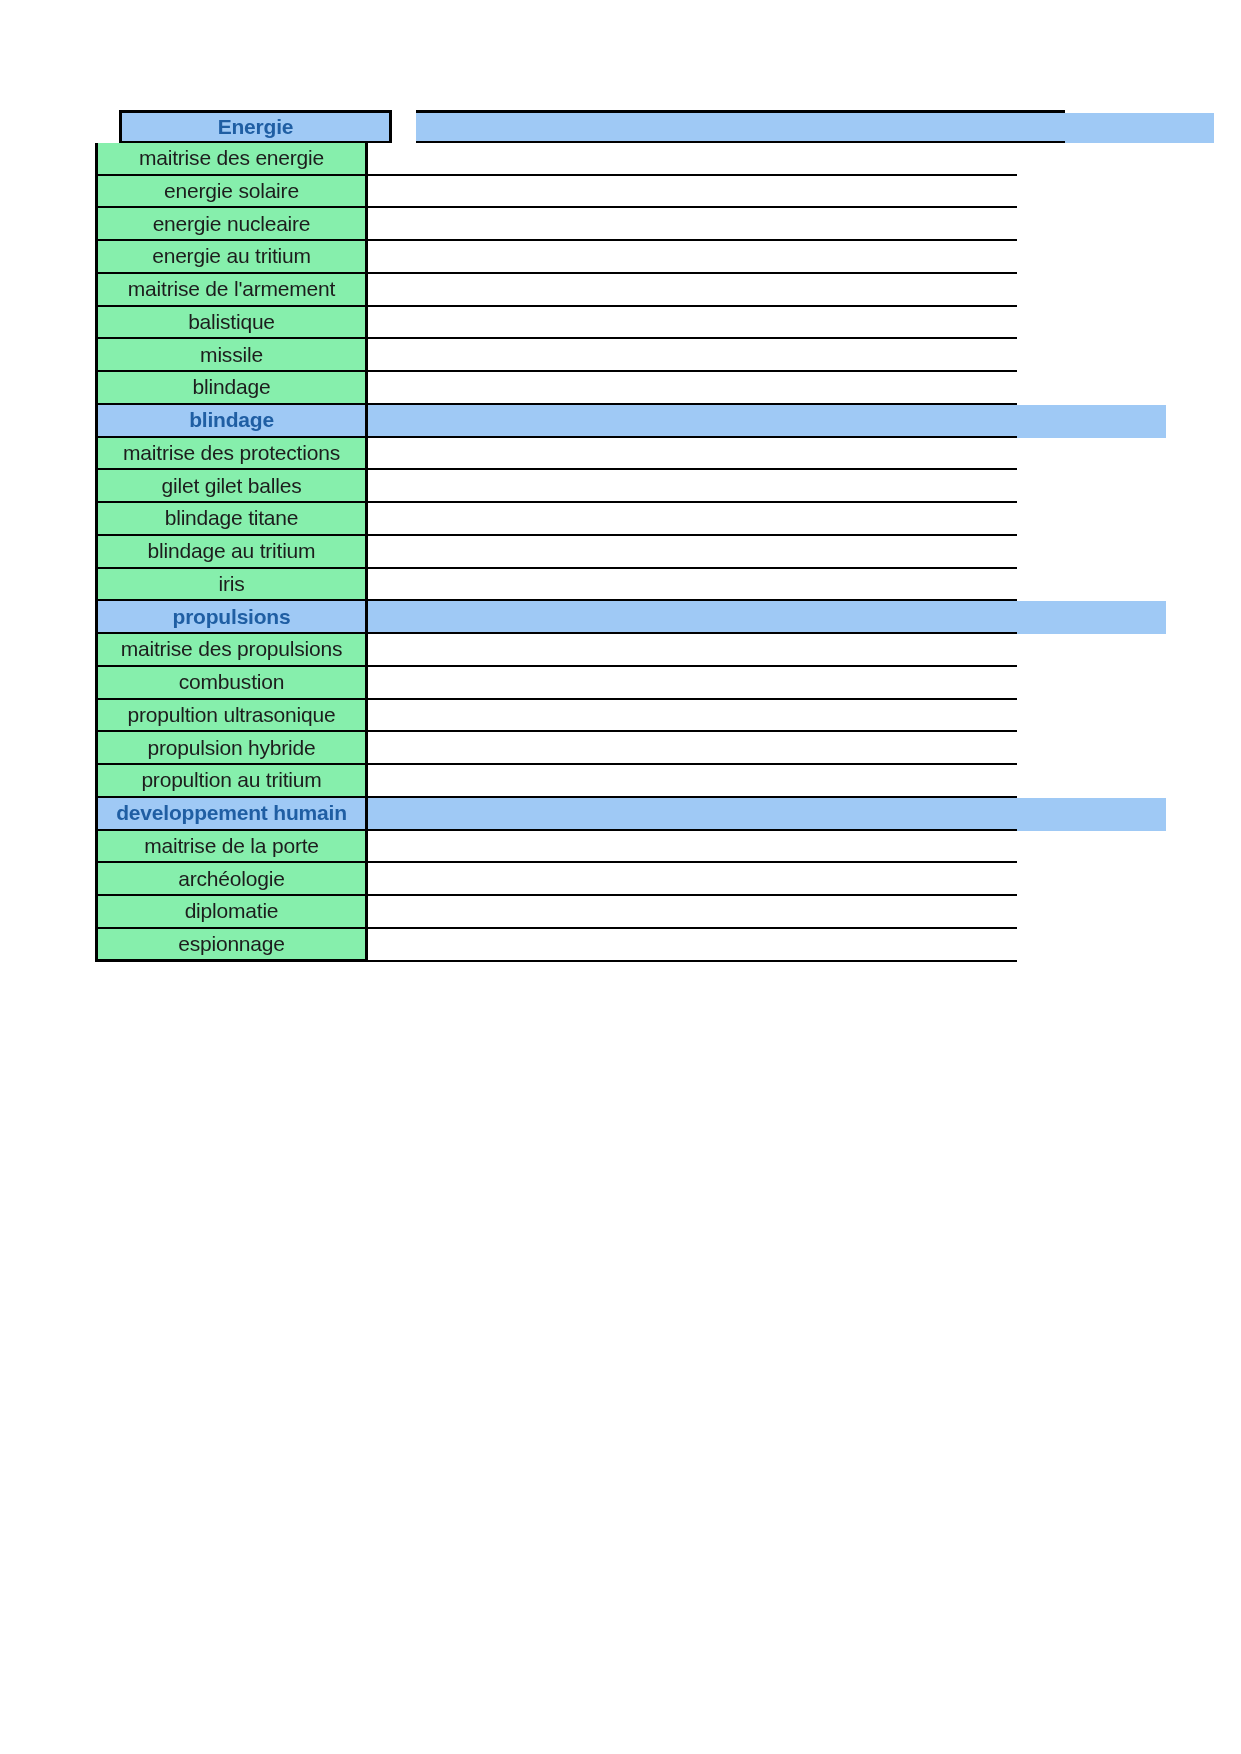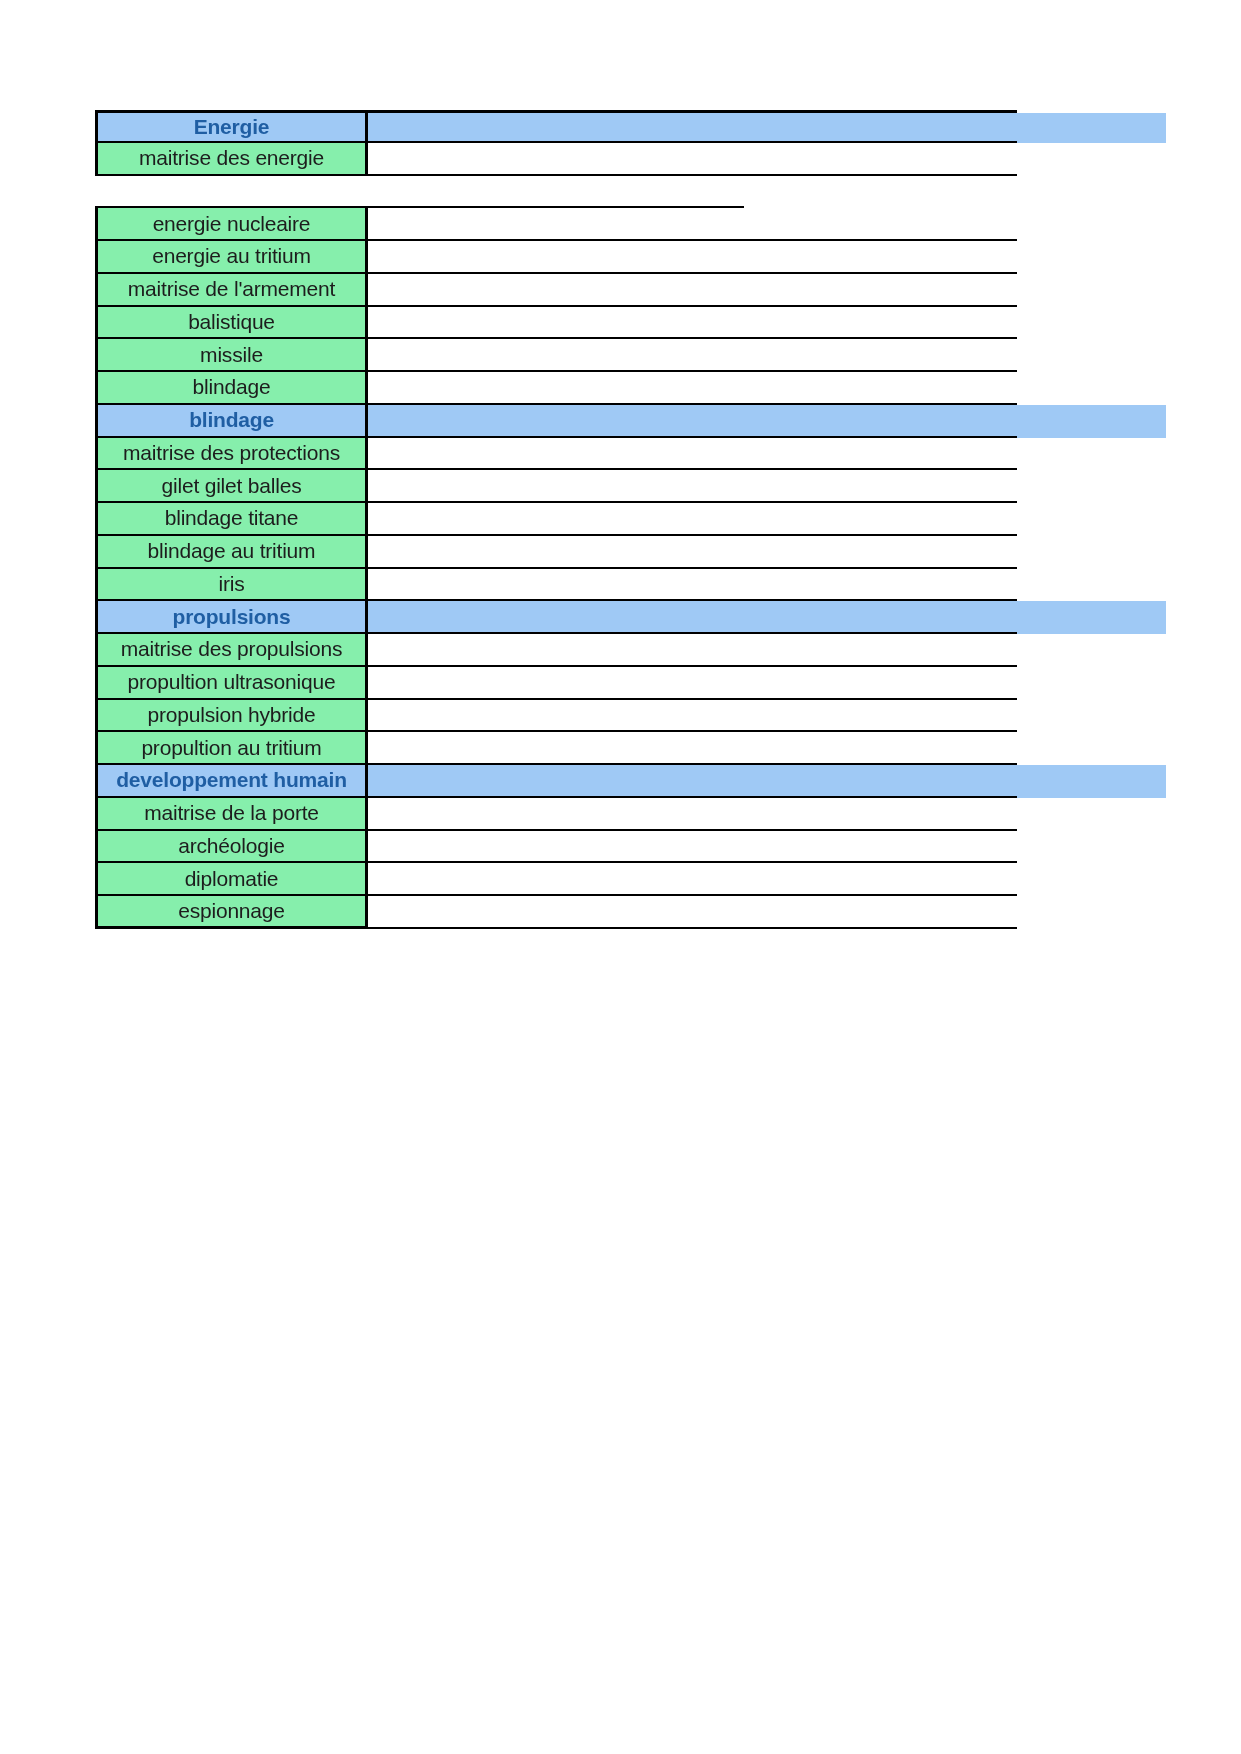--- a/index.html
+++ b/index.html
@@ -51,21 +51,21 @@
   .cell.value {
     width: 649px;
     border-bottom: 2px solid var(--border);
     background: #ffffff;
   }
   .ext {
     width: 149px;
     box-sizing: border-box;
     background: transparent;
   }
-  .row.first .cell { border-top: 3px solid var(--border); }
+  .row.first .cell { border-top: 3px solid var(--border); margin-left: 24px; }
   .row.first .ext { margin-top: 3px; }
   .row.last .cell.label { border-bottom: 3px solid var(--border); }
   .row.header .cell.label {
     background: var(--header-fill);
     color: var(--header-text);
     font-weight: 700;
   }
   .row.header .cell.value { background: var(--header-fill); }
   .row.header .ext { background: var(--header-fill); }
 </style>
@@ -78,20 +78,21 @@
         <div class="cell label">Energie</div>
         <div class="cell value"></div>
         <div class="ext"></div>
       </div>
       <div class="row item">
         <div class="cell label">maitrise des energie</div>
         <div class="cell value"></div>
         <div class="ext"></div>
       </div>
       <div class="row item">
+        <div class="cell label">energie solaire</div>
         <div class="cell value"></div>
         <div class="ext"></div>
       </div>
       <div class="row item">
         <div class="cell label">energie nucleaire</div>
         <div class="cell value"></div>
         <div class="ext"></div>
       </div>
       <div class="row item">
         <div class="cell label">energie au tritium</div>
@@ -148,20 +149,25 @@
         <div class="cell value"></div>
         <div class="ext"></div>
       </div>
       <div class="row header">
         <div class="cell label">propulsions</div>
         <div class="cell value"></div>
         <div class="ext"></div>
       </div>
       <div class="row item">
         <div class="cell label">maitrise des propulsions</div>
+        <div class="cell value"></div>
+        <div class="ext"></div>
+      </div>
+      <div class="row item">
+        <div class="cell label">combustion</div>
         <div class="cell value"></div>
         <div class="ext"></div>
       </div>
       <div class="row item">
         <div class="cell label">propultion ultrasonique</div>
         <div class="cell value"></div>
         <div class="ext"></div>
       </div>
       <div class="row item">
         <div class="cell label">propulsion hybride</div>

